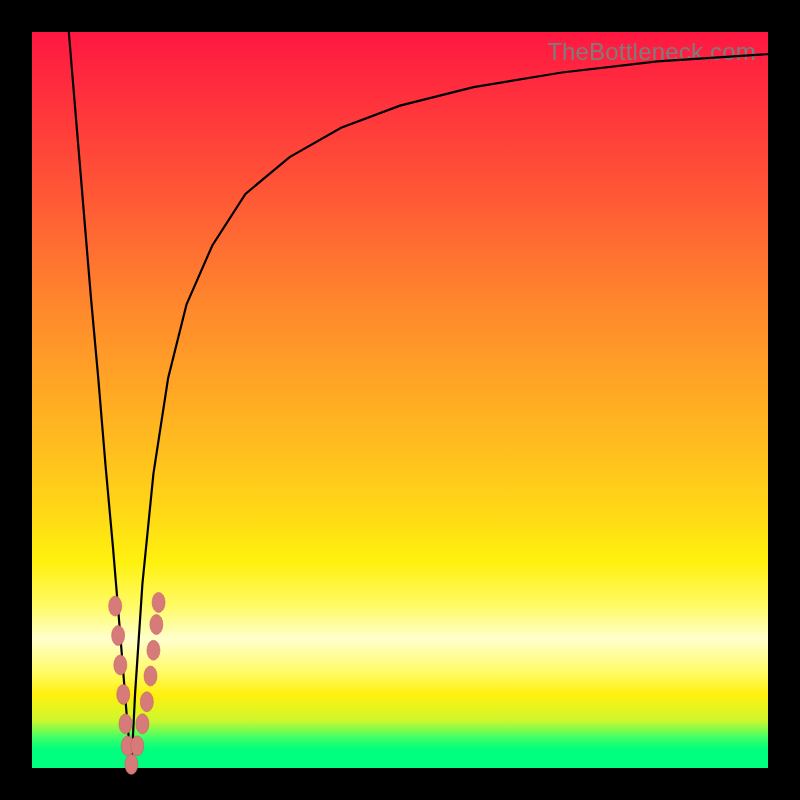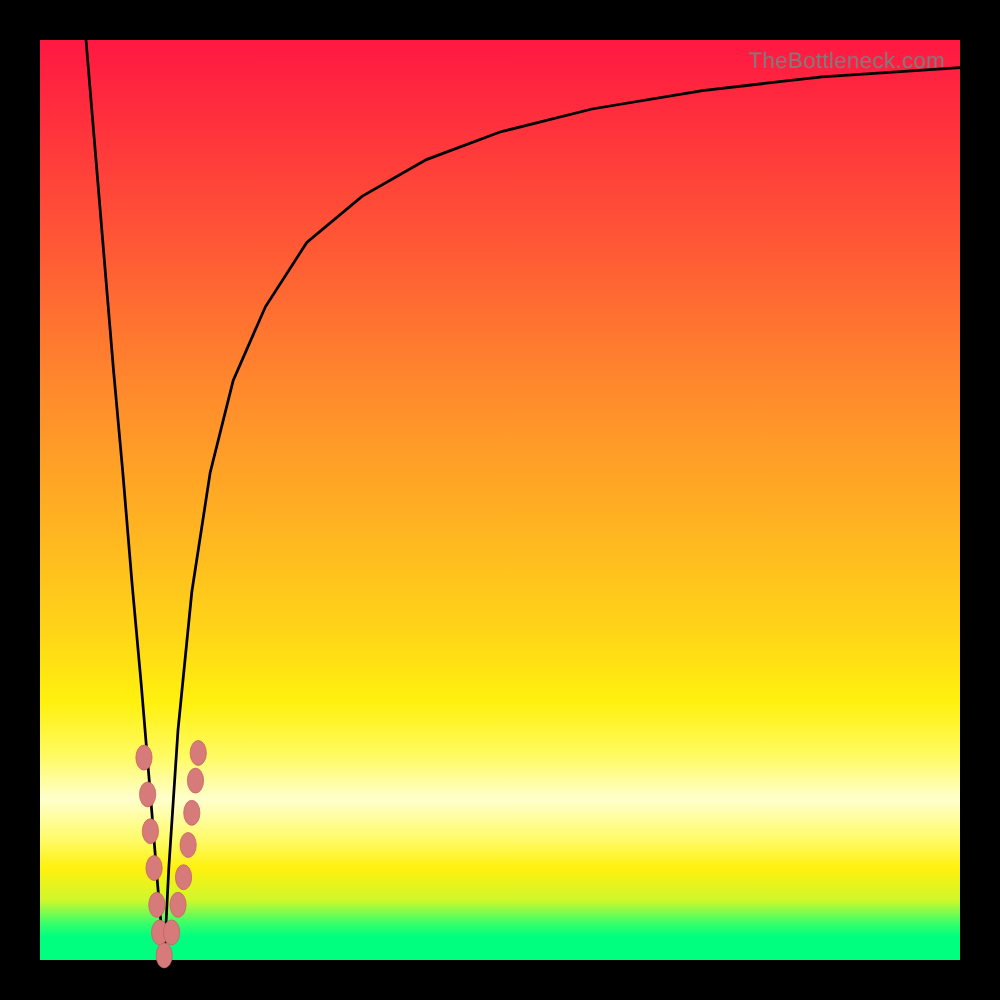--- a/index.html
+++ b/index.html
@@ -41,21 +41,21 @@
       #39ff6a 96%,
       #00ff7f 97.5%,
       #00ff7f 100%
     );
   }
   .watermark {
     position: absolute;
     top: 6px;
     right: 12px;
     color: #7d7d7d;
-    font-size: 18px;
+    font-size: 24px;
     letter-spacing: 0.2px;
     user-select: none;
   }
   svg.overlay {
     position: absolute;
     left: 0;
     top: 0;
     width: 736px;
     height: 736px;
     overflow: visible;

